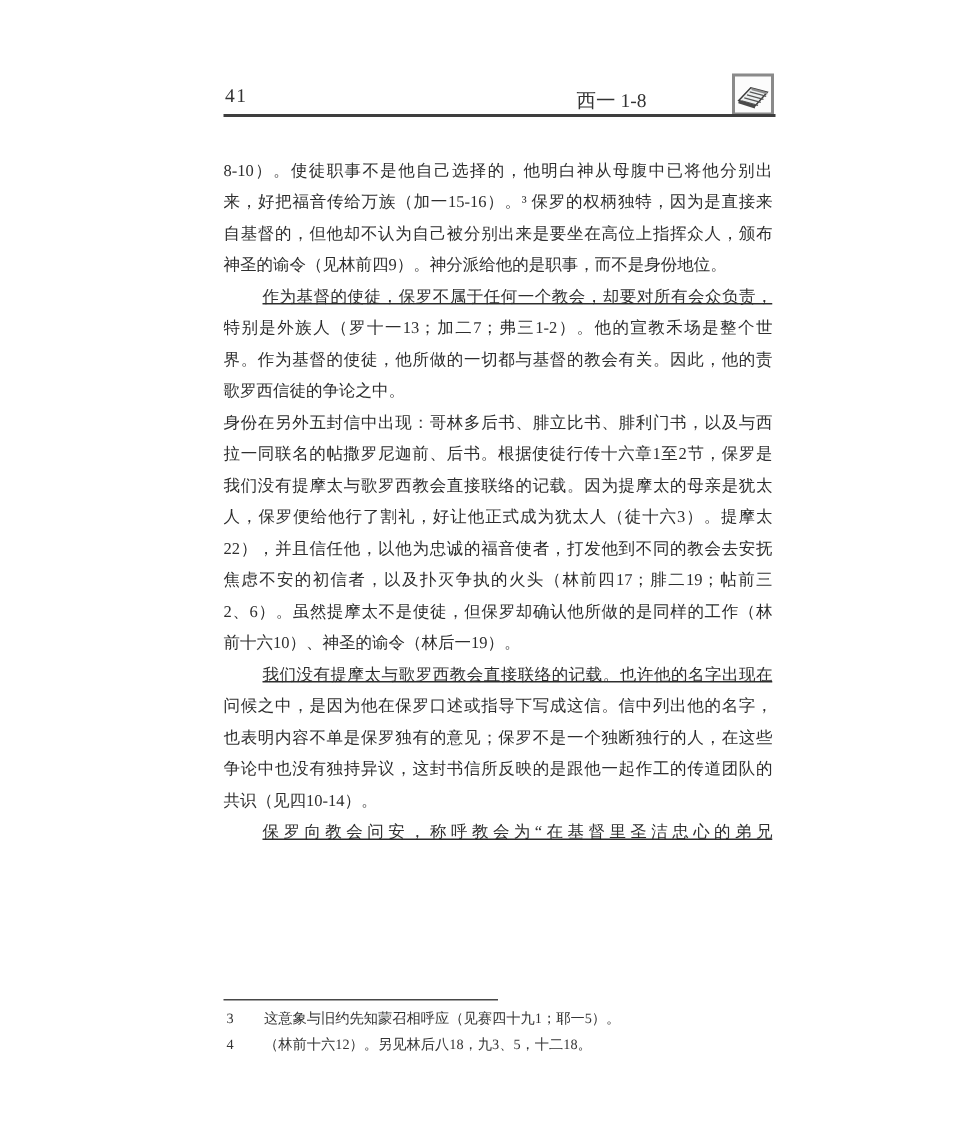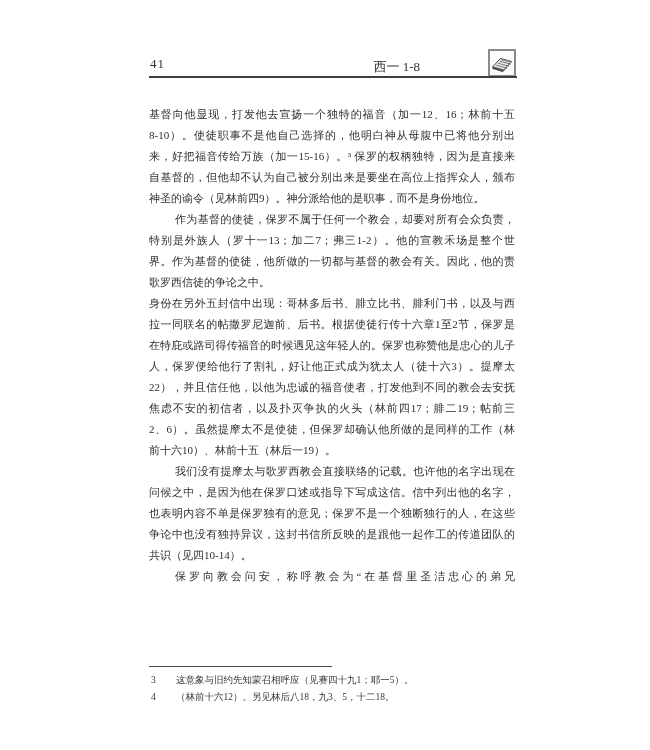--- a/index.html
+++ b/index.html
@@ -18,21 +18,21 @@
     position: absolute;
     left: 150px;
     top: 36px;
     font-size: 13px;
     letter-spacing: 1px;
     color: #333;
   }
   .section-ref {
     position: absolute;
     top: 38px;
-    right: 188px;
+    right: 177px;
     font-size: 13px;
     color: #333;
     white-space: nowrap;
   }
   .icon-box {
     position: absolute;
     left: 488px;
     top: 29px;
     width: 28px;
     height: 28px;
@@ -59,21 +59,21 @@
     line-height: 21px;
   }
   .line {
     height: 21px;
     overflow: hidden;
     text-align: justify;
     text-align-last: justify;
     text-justify: inter-character;
   }
   .line.end { text-align-last: left; }
-  .line.first { text-indent: 26px; }
+  .line.first { text-indent: 26px; text-decoration: underline; }
   
   .fn-sep {
     position: absolute;
     left: 149px;
     top: 646px;
     width: 183px;
     height: 1px;
     background: #474747;
   }
   .footnotes {
@@ -106,39 +106,38 @@
       <path d="M2.5 15 L10.5 6.5 L21.5 9.5 L13.5 18.5 Z" fill="#ecEFef" stroke="#3a3a3a" stroke-width="1"></path>
       <path d="M6.2 13.2 L17.2 16.2 M8 11.2 L19 14.2 M9.8 9.2 L20.8 12.2 M4.4 15.2 L15.4 18.2" stroke="#555" stroke-width="0.8" fill="none"></path>
       <path d="M2.5 15 L13.5 18.5 L13.2 20.3 L2.2 16.8 Z" fill="#4a4a4a"></path>
       <path d="M10.5 6.5 L11.2 8.2 L21.5 11 L21.5 9.5 Z" fill="#8a8a8a"></path>
     </svg>
   </div>
   <div class="header-rule"></div>
 
   <div class="content">
 
-    <div class="line">基督向他显现，打发他去宣扬一个独特的福音（加一12、16；林前十五</div>
     <div class="line">8-10）。使徒职事不是他自己选择的，他明白神从母腹中已将他分别出</div>
     <div class="line">来，好把福音传给万族（加一15-16）。³ 保罗的权柄独特，因为是直接来</div>
     <div class="line">自基督的，但他却不认为自己被分别出来是要坐在高位上指挥众人，颁布</div>
     <div class="line end">神圣的谕令（见林前四9）。神分派给他的是职事，而不是身份地位。</div>
 
     <div class="line first">作为基督的使徒，保罗不属于任何一个教会，却要对所有会众负责，</div>
     <div class="line">特别是外族人（罗十一13；加二7；弗三1-2）。他的宣教禾场是整个世</div>
     <div class="line">界。作为基督的使徒，他所做的一切都与基督的教会有关。因此，他的责</div>
     <div class="line end">歌罗西信徒的争论之中。</div>
 
     <div class="line">身份在另外五封信中出现：哥林多后书、腓立比书、腓利门书，以及与西</div>
     <div class="line">拉一同联名的帖撒罗尼迦前、后书。根据使徒行传十六章1至2节，保罗是</div>
-    <div class="line">在特庇或路司得传福音的时候遇见这年轻人的。保罗也称赞他是忠心的儿子</div>
+    <div class="line">我们没有提摩太与歌罗西教会直接联络的记载。因为提摩太的母亲是犹太</div>
     <div class="line">人，保罗便给他行了割礼，好让他正式成为犹太人（徒十六3）。提摩太</div>
     <div class="line">22），并且信任他，以他为忠诚的福音使者，打发他到不同的教会去安抚</div>
     <div class="line">焦虑不安的初信者，以及扑灭争执的火头（林前四17；腓二19；帖前三</div>
     <div class="line">2、6）。虽然提摩太不是使徒，但保罗却确认他所做的是同样的工作（林</div>
-    <div class="line end">前十六10）、林前十五（林后一19）。</div>
+    <div class="line end">前十六10）、神圣的谕令（林后一19）。</div>
 
     <div class="line first">我们没有提摩太与歌罗西教会直接联络的记载。也许他的名字出现在</div>
     <div class="line">问候之中，是因为他在保罗口述或指导下写成这信。信中列出他的名字，</div>
     <div class="line">也表明内容不单是保罗独有的意见；保罗不是一个独断独行的人，在这些</div>
     <div class="line">争论中也没有独持异议，这封书信所反映的是跟他一起作工的传道团队的</div>
     <div class="line end">共识（见四10-14）。</div>
 
     <div class="line first">保罗向教会问安，称呼教会为“在基督里圣洁忠心的弟兄</div>
   </div>
 

